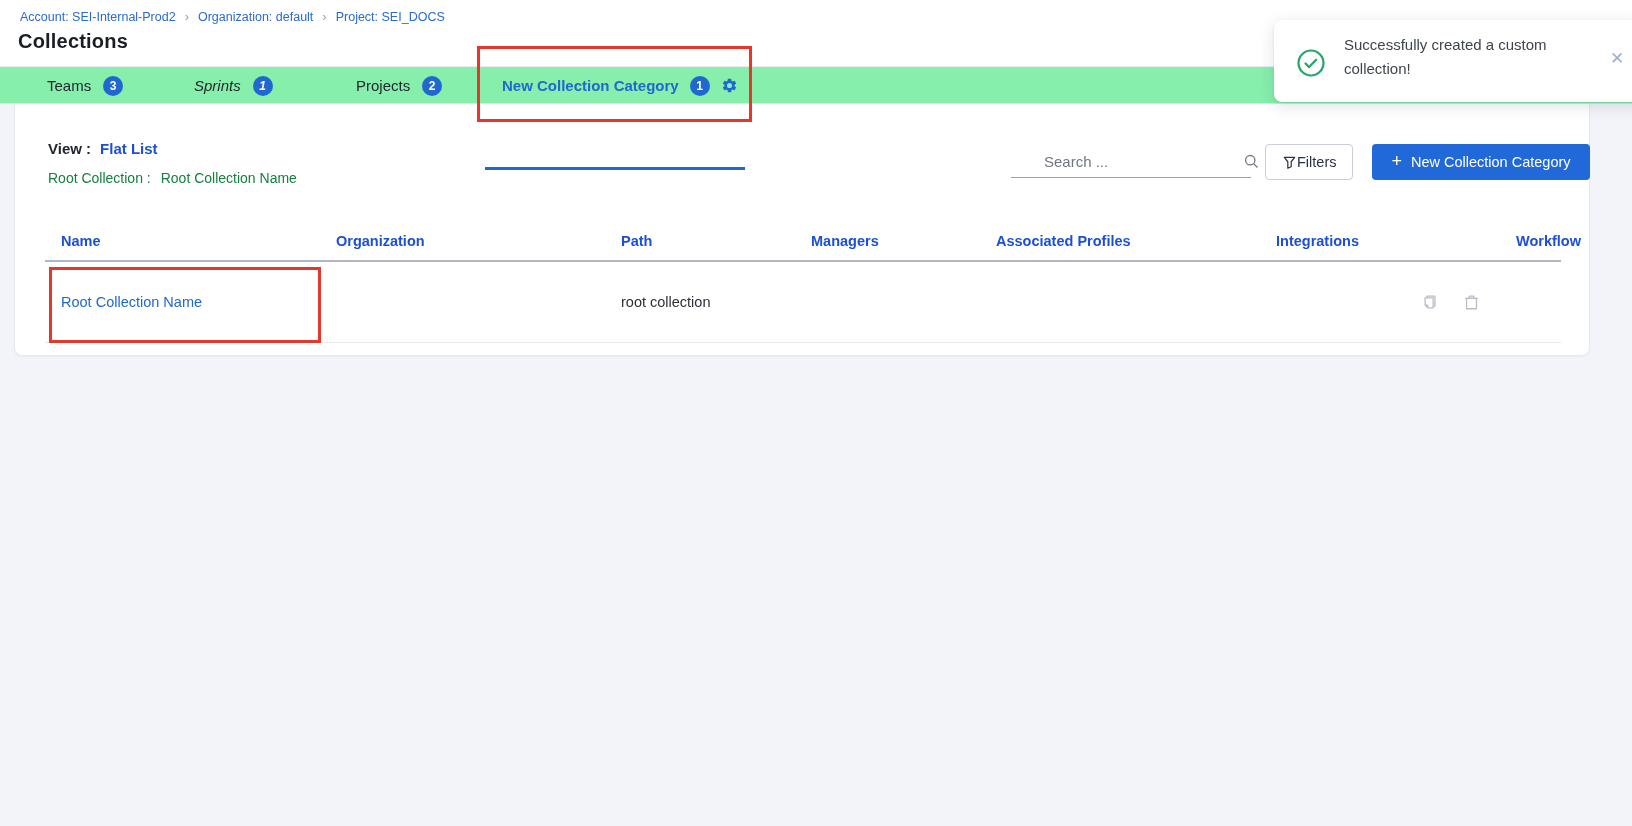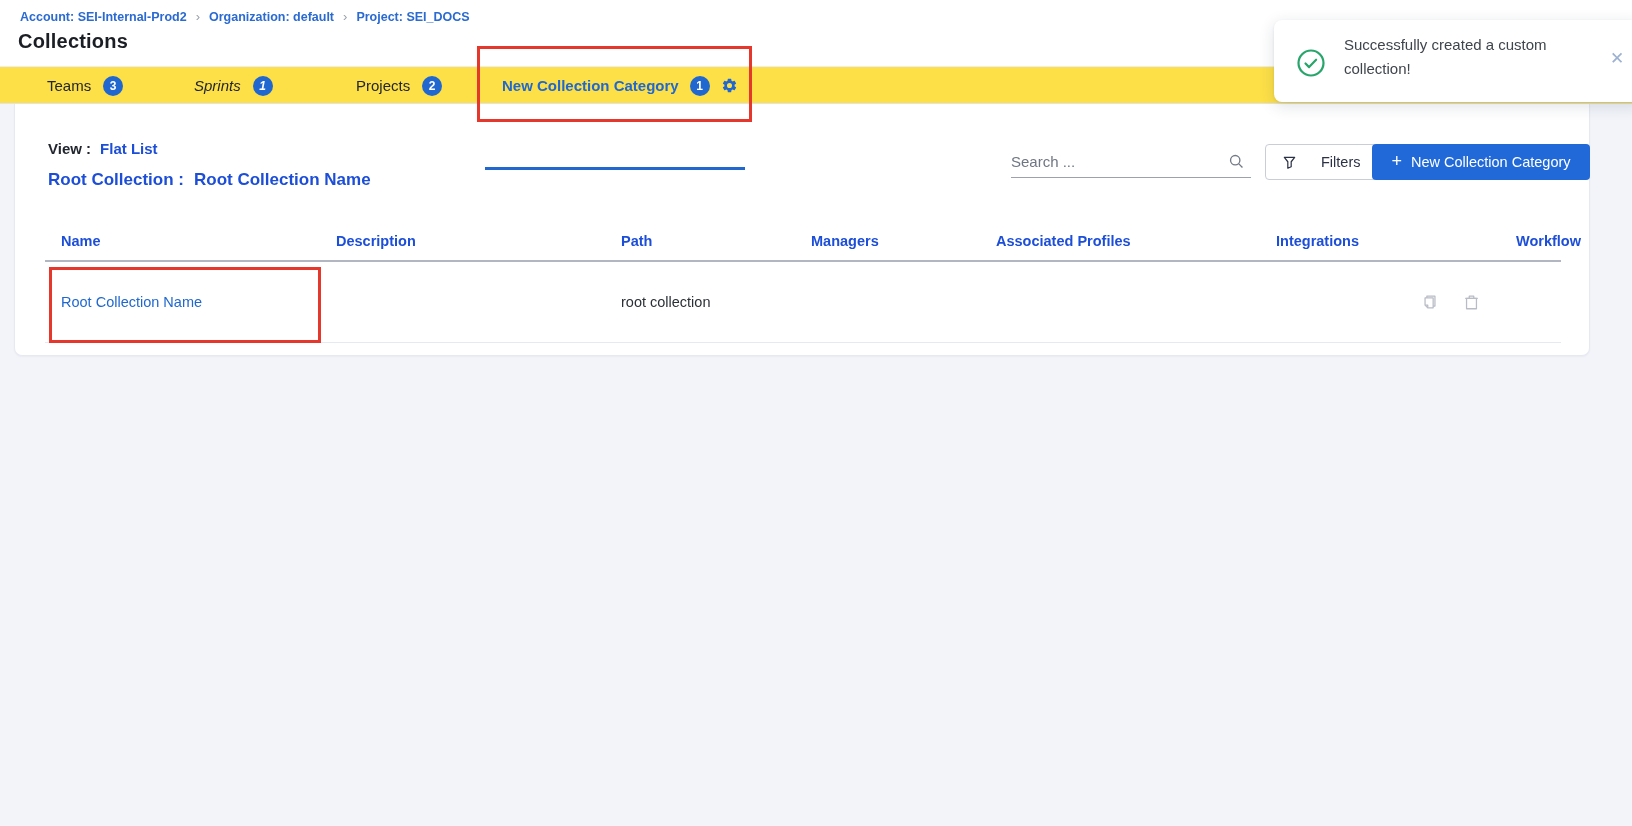--- a/index.html
+++ b/index.html
@@ -14,31 +14,31 @@
 
   
   .header {
     position:absolute; left:0; top:0; width:1632px; height:104px;
     background:#ffffff;
   }
   .breadcrumb {
     position:absolute; left:20px; top:9px;
     display:flex; align-items:center; font-size:12.5px;
   }
-  .breadcrumb a { color:#2a6ad1; text-decoration:none; font-weight:700; cursor:pointer; }
+  .breadcrumb a { color:#2a6ad1; text-decoration:none; font-weight:400; cursor:pointer; }
   .breadcrumb .sep { color:#99a0ab; padding:0 9px; font-size:13px; }
   .page-title {
     position:absolute; left:18px; top:30px;
     font-size:20px; font-weight:700; color:#1b1e24; letter-spacing:.2px;
   }
 
   
   .tabstrip {
     position:absolute; left:0; top:66px; width:1632px; height:38px;
-    background:#fde047;
+    background:#86efac;
     border-top:1px solid #eceef4;
     border-bottom:1px solid #e0e3eb;
   }
   .tab {
     position:absolute; top:0; height:37px;
     display:flex; align-items:center; gap:12px;
     font-size:15px; font-weight:500; color:#22262e; cursor:pointer;
   }
   .tab-teams    { left:47px; }
   .tab-sprints  { left:194px;font-style:italic; }
@@ -64,39 +64,39 @@
     border-radius:0 0 8px 8px;
     box-shadow:0 1px 2px rgba(20,30,60,.04);
   }
   .view-row {
     position:absolute; left:33px; top:36px;
     display:flex; gap:9px; font-size:15px; font-weight:600;
   }
   .view-row .link { color:#1d4ed8; cursor:pointer; }
   .root-row {
     position:absolute; left:33px; top:66px;
-    display:flex; gap:10px; font-size:17px; font-weight:700; color:#1d4ed8;
+    display:flex; gap:10px; font-size:14px; font-weight:400; color:#15803d;
   }
 
   .search-wrap {
     position:absolute; left:996px; top:42px; width:240px; height:32px;
     border-bottom:1px solid #9ba1ad;
     display:flex; align-items:center;
   }
   .search-wrap input {
     border:none; outline:none; flex:1; font-size:15px;
-    font-family:"Liberation Sans", sans-serif; color:#3c424c; background:transparent;
+    font-family:"Liberation Sans", sans-serif; color:#3c424c; background:transparent;margin-left:33px;
   }
   .search-wrap input::placeholder { color:#6f7683; }
   .search-icon { flex:0 0 auto; margin-right:6px; display:flex; }
 
   .filters-btn {
     position:absolute; left:1250px; top:40px; height:36px; padding:16px 16px;
     background:#ffffff; border:1px solid #c9cdd8; border-radius:4px;
-    display:flex; align-items:center; gap:24px;
+    display:flex; align-items:center; gap:0;
     font-size:14.5px; color:#2b3245; cursor:pointer;
   }
   .new-btn {
     position:absolute; left:1357px; top:40px; width:218px; height:36px;
     background:#2169d8; border:none; border-radius:4px;
     display:flex; align-items:center; justify-content:center; gap:9px;
     font-size:14.5px; font-weight:500; color:#ffffff; cursor:pointer;
     font-family:"Liberation Sans", sans-serif;
   }
   .new-btn .plus { font-size:18px; font-weight:400; line-height:1; margin-top:-2px; }
@@ -218,21 +218,21 @@
   </button>
 
   <button class="new-btn">
     <span class="plus">+</span>
     <span>New Collection Category</span>
   </button>
 
   <div class="table">
     <div class="tgrid thead">
       <div class="cell">Name</div>
-      <div class="cell">Description</div>
+      <div class="cell">Organization</div>
       <div class="cell">Path</div>
       <div class="cell">Managers</div>
       <div class="cell">Associated Profiles</div>
       <div class="cell">Integrations</div>
       <div class="cell">Workflow</div>
     </div>
     <div class="thead-divider"></div>
 
     <div class="tgrid trow">
       <div class="cell">

